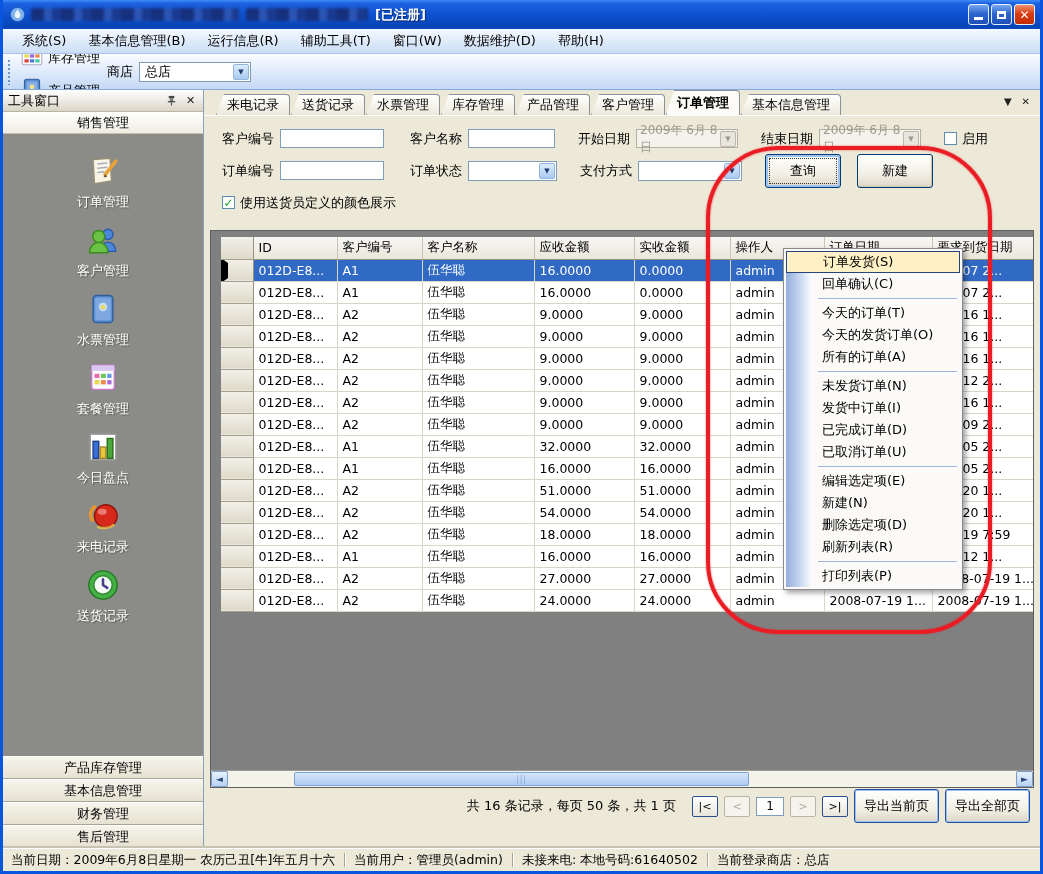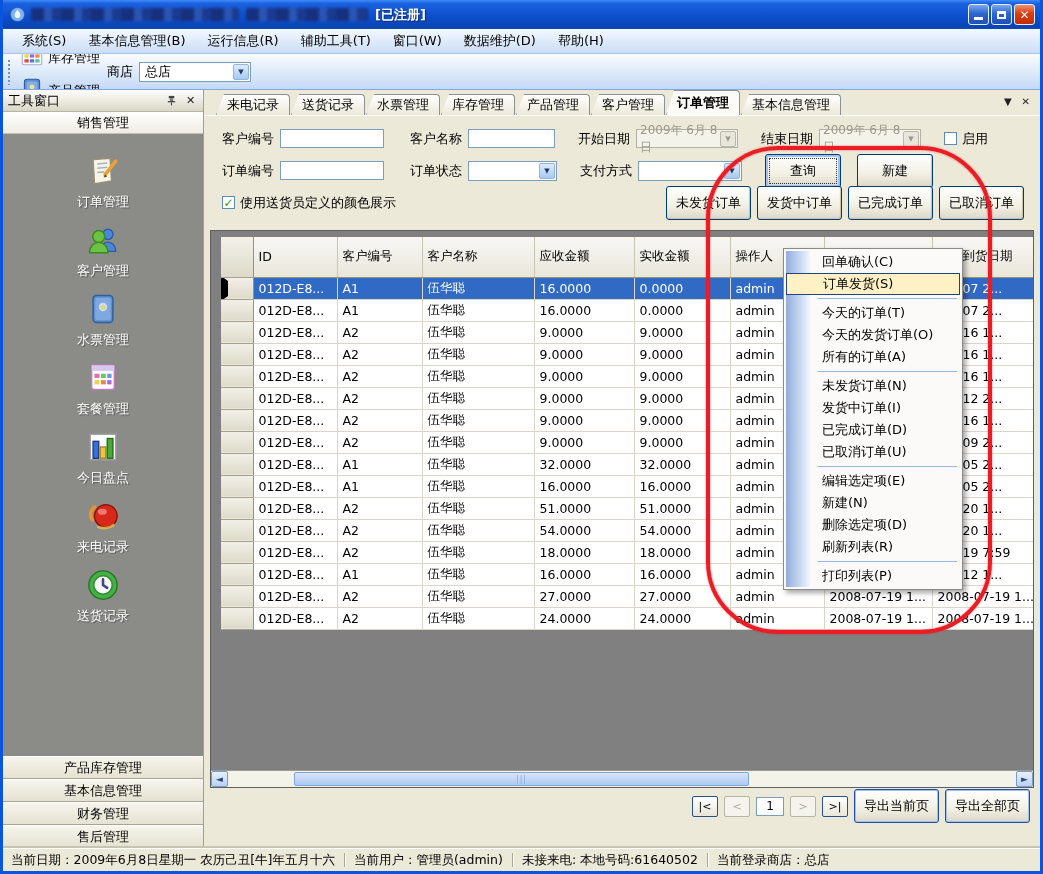--- a/index.html
+++ b/index.html
@@ -94,21 +94,21 @@
            display:inline-flex; align-items:center; justify-content:center; padding:0 9px; font:inherit;
            box-shadow:inset -1px -1px 1px #C8C2B0; }
   .xpbtn.focused { box-shadow:inset 0 0 0 2px #9DC1F0; outline:1px dotted #333; outline-offset:-5px; }
   .statusbtns { margin-left:auto; display:flex; gap:6px; padding-right:6px; }
 
   
   .grid-wrap { flex:none; height:558px; margin:0 6px; position:relative; overflow:hidden;
                background:#808080; border:1px solid #5F5F5F; }
   .grid-inner { position:absolute; top:6px; left:10px; right:0; bottom:17px; overflow:hidden; }
   table.grid { border-collapse:collapse; table-layout:fixed; width:814px; font-size:12.5px; }
-  .grid th { height:40px; font-weight:normal; text-align:left; padding:0 0 0 5px; white-space:nowrap; overflow:hidden;
+  .grid th { height:22px; font-weight:normal; text-align:left; padding:0 0 0 5px; white-space:nowrap; overflow:hidden;
              background:linear-gradient(#F8F7F4,#E9E6DA); border-right:1px solid #C9C5B4; border-bottom:1px solid #96927E; }
   .grid td { height:22px; background:#FFF; padding:0 0 0 5px; white-space:nowrap; overflow:hidden;
              border-right:1px solid #D9D6C9; border-bottom:1px solid #D9D6C9; }
   .grid th.selc, .grid td.selc { background:linear-gradient(#F2F0E8,#DEDACA); border-right:1px solid #96927E;
              border-bottom:1px solid #A5A18C; padding:0; }
   .grid tr.selected td:not(.selc) { background:#316AC5; color:#FFF; }
   .rowarrow { width:0; height:0; border-left:7px solid #000; border-top:5px solid transparent;
               border-bottom:5px solid transparent; margin:0 auto; }
   .hscroll { position:absolute; left:0; right:0; bottom:0; height:17px; background:#EDEBE1;
              border-top:1px solid #9A9A93; display:flex; }
@@ -422,26 +422,20 @@
           <span class="lab">支付方式</span>
           <span class="combo mr-md" style="width:104px">
             <span class="combo-arrow">▼</span>
           </span>
           <button class="xpbtn focused mr-sm" style="width:76px">查询</button>
           <button class="xpbtn" style="width:76px">新建</button>
         </div>
         <div class="frow">
           <span class="cb">✓</span>
           <span>使用送货员定义的颜色展示</span>
-          <span class="statusbtns" id="status-filter-buttons">
-              <button class="xpbtn">未发货订单</button>
-              <button class="xpbtn">发货中订单</button>
-              <button class="xpbtn">已完成订单</button>
-              <button class="xpbtn">已取消订单</button>
-            </span>
         </div>
       </div>
 
       <div class="grid-wrap">
         <div class="grid-inner">
           <table class="grid">
             <colgroup>
               <col style="width:32px">
                 <col style="width:84px">
                 <col style="width:85px">
@@ -648,20 +642,21 @@
         <div class="hscroll">
           <span class="harrow">◄</span>
           <span class="htrack">
             <span class="hthumb">|||</span>
           </span>
           <span class="harrow">►</span>
         </div>
       </div>
 
       <div class="pagebar">
+        <span class="summary">共 16 条记录，每页 50 条，共 1 页</span>
         <span class="pgbtn">|&lt;</span>
         <span class="pgbtn disabled">&lt;</span>
         <input class="pginput" value="1" style="">
         <span class="pgbtn disabled">&gt;</span>
         <span class="pgbtn">&gt;|</span>
         <button class="xpbtn exportbtn">导出当前页</button>
         <button class="xpbtn exportbtn">导出全部页</button>
       </div>
 
     </div>
@@ -672,22 +667,22 @@
       <span class="sb-sep"></span>
       <span>当前用户：管理员(admin)</span>
       <span class="sb-sep"></span>
       <span>未接来电: 本地号码:61640502</span>
       <span class="sb-sep"></span>
       <span>当前登录商店：总店</span>
     </div>
 </div>
 
 <div class="ctx" id="ctx-menu">
+    <div class="ctx-item hi">订单发货(S)</div>
     <div class="ctx-item">回单确认(C)</div>
-    <div class="ctx-item hi">订单发货(S)</div>
     <div class="ctx-sep"></div>
     <div class="ctx-item">今天的订单(T)</div>
     <div class="ctx-item">今天的发货订单(O)</div>
     <div class="ctx-item">所有的订单(A)</div>
     <div class="ctx-sep"></div>
     <div class="ctx-item">未发货订单(N)</div>
     <div class="ctx-item">发货中订单(I)</div>
     <div class="ctx-item">已完成订单(D)</div>
     <div class="ctx-item">已取消订单(U)</div>
     <div class="ctx-sep"></div>

